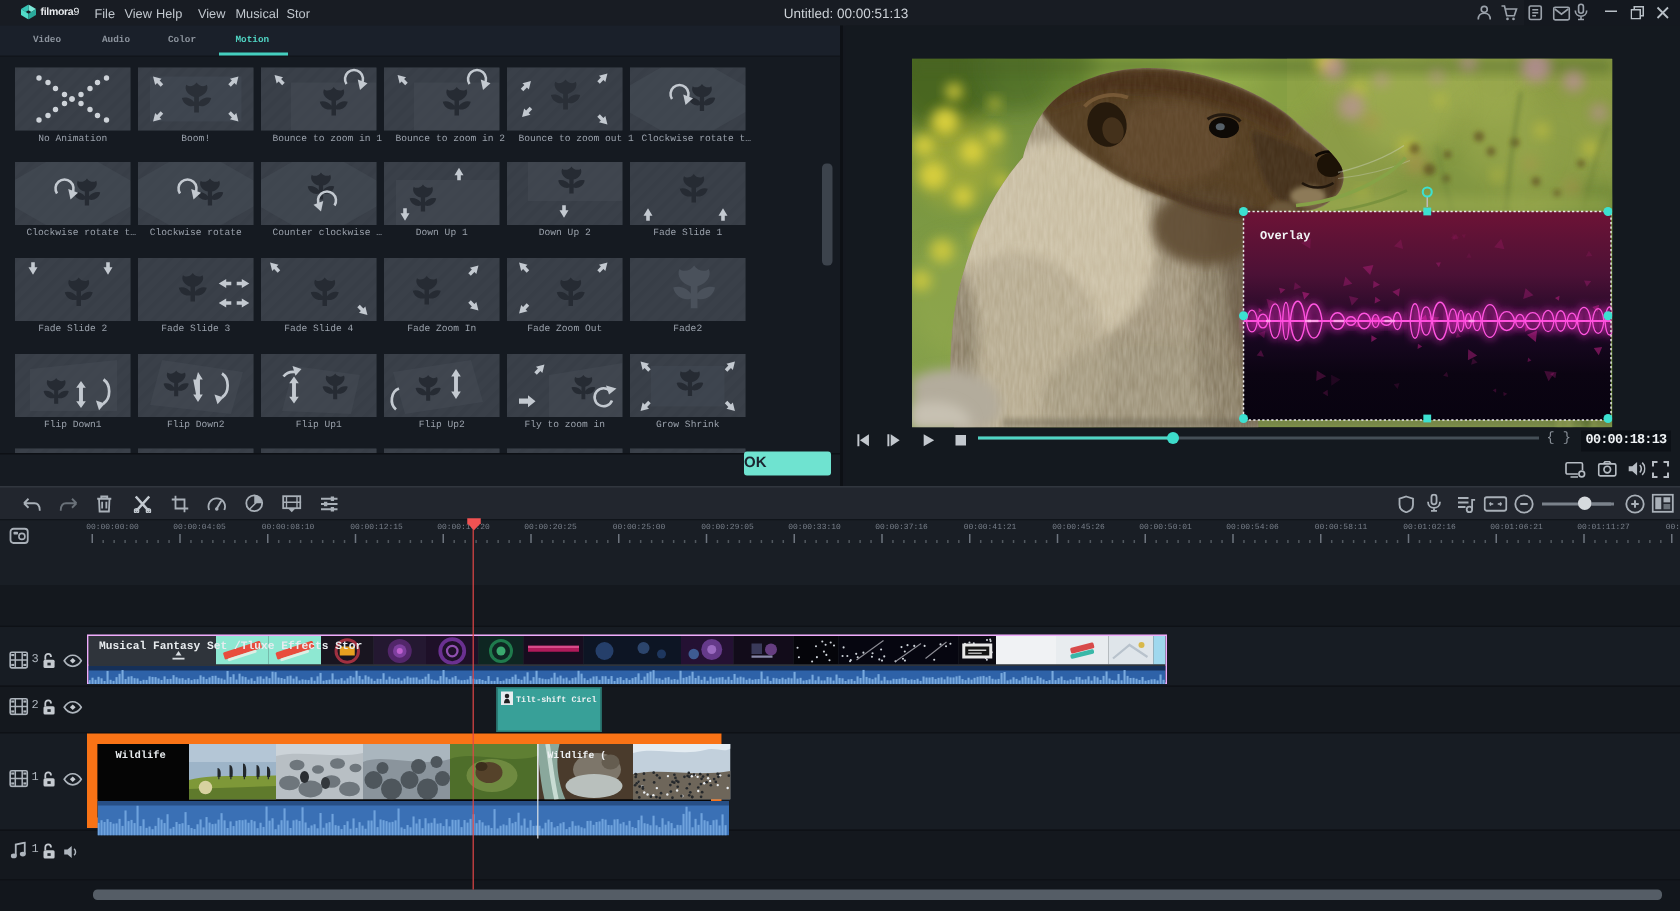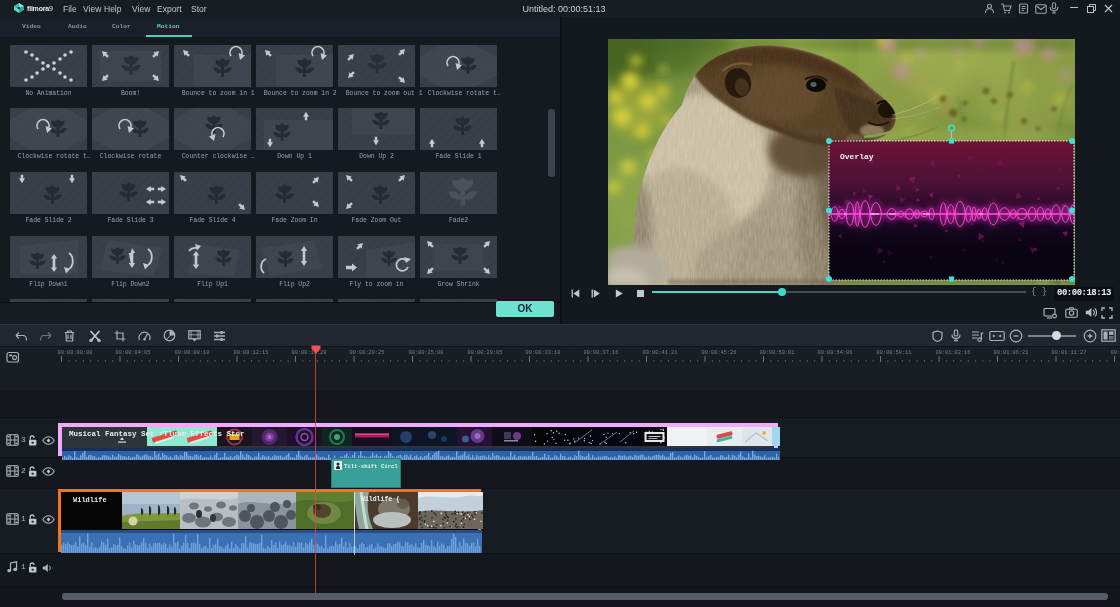--- a/index.html
+++ b/index.html
@@ -8,21 +8,21 @@
 #leftpanel{position:absolute;left:0;top:17px;width:562px;height:307px;background:#161b22;border-right:2px solid #0d1015}
 #tabbar{position:absolute;left:0;top:0;width:100%;height:21px;background:#1a202a;border-bottom:1px solid #11151b}
 .tab{position:absolute;top:6px;font-size:8px;transform:scale(.78);transform-origin:left top;letter-spacing:0;color:#8d949e;font-family:"Liberation Mono",monospace;font-weight:bold}
 .tab.active{color:#50d5c4}
 #tabline{position:absolute;left:146px;top:18px;width:46px;height:2px;background:#45cfbf}
 #grid{position:absolute;left:0;top:21px;width:560px;height:264px;background:#151a21;overflow:hidden}
 .cell{position:absolute;width:77px}
 .thumb{position:relative;width:77px;height:42px;background:#3a4049;overflow:hidden}
 .clabel{margin-top:2px;width:77px;text-align:center;font-size:8px;color:#9aa1ab;font-family:"Liberation Mono",monospace;white-space:nowrap;transform:scale(.8);transform-origin:center top}
 #okrow{position:absolute;left:0;top:285px;width:560px;height:22px;background:#161b22;border-top:1px solid #0d1015}
-#okbtn{position:absolute;right:6px;top:-2px;width:58px;height:16px;background:#6fe3d0;border-radius:2px;color:#1b2530;font-size:10px;font-weight:bold;text-align:center;line-height:16px}
+#okbtn{position:absolute;right:6px;top:-2px;width:58px;height:16px;background:#6fe3d0;border-radius:2px;color:#1b2530;font-size:10px;font-weight:bold;line-height:16px}
 #vscroll{position:absolute;left:548px;top:92px;width:7px;height:68px;background:#3c434c;border-radius:3px}
 #preview{position:absolute;left:564px;top:17px;width:556px;height:307px;background:#14191f}
 #video{position:absolute;left:44px;top:22px;width:467px;height:246px;overflow:hidden}
 #playbar{position:absolute;left:0px;top:268px;width:556px;height:16px}
 #iconrow2{position:absolute;left:0;top:288px;width:556px;height:18px}
 #tcode{position:absolute;right:6px;top:2px;width:60px;height:14px;background:#0c1016;border:none;color:#eef1f4;font-weight:bold;font-size:9px;text-align:center;line-height:13px;font-family:"Liberation Mono",monospace;letter-spacing:-.5px}
 #toolbar{position:absolute;left:0;top:324px;width:1120px;height:23px;background:#22262e;border-top:1px solid #31363e;border-bottom:1px solid #10141a}
 #timeline{position:absolute;left:0;top:347px;width:1120px;height:260px;background:#14181e}
 #ruler{position:absolute;left:0;top:0;width:1120px;height:21px;background:#191e25}
 .rlabel{position:absolute;top:2px;font-size:8px;transform:scale(.66);transform-origin:center top;color:#79808b;font-family:"Liberation Mono",monospace;white-space:nowrap}
@@ -43,21 +43,21 @@
       <path d="M6.5,0 L13,4 L9,6.5 L6.5,5 Z" fill="#7de8d8"></path>
       <path d="M6.5,0 L6.5,5 L4,6.5 L0,4 Z" fill="#35c4b5"></path>
       <path d="M0,4 L6.5,8 L6.5,13 L0,9 Z" fill="#52dcc9"></path>
       <path d="M13,4 L13,9 L6.5,13 L6.5,8 Z" fill="#2aa99b"></path>
     </svg>
     <div id="brand">filmora<span style="font-weight:normal">9</span></div>
     <div class="menu" style="left:63px">File</div>
     <div class="menu" style="left:83px">View</div>
     <div class="menu" style="left:104px">Help</div>
     <div class="menu" style="left:132px">View</div>
-    <div class="menu" style="left:157px">Export</div>
+    <div class="menu" style="left:157px">Musical</div>
     <div class="menu" style="left:191px">Stor</div>
     <div id="wintitle">Untitled: 00:00:51:13</div>
     <svg width="11" height="11" viewBox="0 0 11 11" style="position:absolute;left:984px;top:3px">
       <circle cx="5.5" cy="3.2" r="2" fill="none" stroke="#9aa1aa" stroke-width="1.1"></circle>
       <path d="M1.5,10 C1.5,7 3,5.8 5.5,5.8 C8,5.8 9.5,7 9.5,10" fill="none" stroke="#9aa1aa" stroke-width="1.1"></path>
     </svg>
     <svg width="12" height="11" viewBox="0 0 12 11" style="position:absolute;left:1000px;top:3px">
       <path d="M1,1 L3,1 L4.5,7.5 L9.5,7.5 L11,3 L3.6,3" fill="none" stroke="#9aa1aa" stroke-width="1.1"></path>
       <circle cx="5" cy="9.6" r="0.9" fill="#9aa1aa"></circle>
       <circle cx="9" cy="9.6" r="0.9" fill="#9aa1aa"></circle>
@@ -1302,21 +1302,21 @@
       <div style="position:absolute;left:21px;top:194px;font-size:8px;color:#aeb5bd;font-family:'Liberation Mono',monospace">1</div>
       <svg width="10" height="11" viewBox="0 0 10 11" style="position:absolute;left:27px;top:194px">
         <rect x="2" y="4.8" width="7.4" height="5.6" rx="1" fill="#c5cad0"></rect>
         <rect x="4.6" y="6.8" width="2.2" height="1.8" fill="#20262c"></rect>
         <path d="M3.2,4.8 L3.2,3 C3.2,1.7 4.1,0.9 5.1,0.9 C6.1,0.9 7,1.7 7,3" fill="none" stroke="#c5cad0" stroke-width="1.2"></path>
       </svg>
       <svg width="11" height="10" viewBox="0 0 11 10" style="position:absolute;left:42px;top:195px">
         <path d="M0.8,3.4 L3,3.4 L5.8,1 L5.8,9 L3,6.6 L0.8,6.6 Z" fill="#aeb5bd"></path>
         <path d="M7.4,2.8 A3,3 0 0 1 7.4,7.2" stroke="#aeb5bd" stroke-width="1" fill="none"></path>
       </svg>
-      <div style="position:absolute;left:58px;top:55px;width:720px;height:33px;border:4px solid #f0abfc;background:#2f343b">
+      <div style="position:absolute;left:58px;top:55px;width:720px;height:33px;border:1px solid #f0abfc;background:#2f343b">
         <div style="position:absolute;left:0;top:0"><svg width="718" height="19" viewBox="0 0 718 19">
             <rect x="0" y="0" width="85" height="19" fill="#2f343b"></rect>
             <rect x="85" y="0" width="35" height="19" fill="#8ee8d2"></rect>
             <rect x="89.5" y="7" width="26" height="5" rx="1" transform="rotate(-18 102.5 9)" fill="#e84c3d"></rect>
             <rect x="92.5" y="12" width="20" height="2" rx="1" transform="rotate(-18 102.5 13)" fill="#f0f0e8" opacity=".8"></rect>
             <rect x="120" y="0" width="35" height="19" fill="#8ee8d2"></rect>
             <rect x="124.5" y="7" width="26" height="5" rx="1" transform="rotate(-18 137.5 9)" fill="#e84c3d"></rect>
             <rect x="127.5" y="12" width="20" height="2" rx="1" transform="rotate(-18 137.5 13)" fill="#f0f0e8" opacity=".8"></rect>
             <rect x="155" y="0" width="35" height="19" fill="#191520"></rect>
             <circle cx="172.5" cy="10" r="7.5" fill="none" stroke="#a03040" stroke-width="2"></circle>
@@ -1783,21 +1783,21 @@
       <div style="position:absolute;left:331px;top:90px;width:70px;height:30px;background:#38a098;border:1px solid #2a7a74">
         <div style="position:absolute;left:2px;top:2px;width:8px;height:9px;background:#e8ecef"></div>
         <svg width="6" height="7" viewBox="0 0 6 7" style="position:absolute;left:3px;top:3px">
           <circle cx="3" cy="2" r="1.5" fill="#222"></circle>
           <path d="M1,7 C1,4.5 2,3.8 3,3.8 C4,3.8 5,4.5 5,7 Z" fill="#222"></path>
         </svg>
         <svg width="58" height="10" viewBox="0 0 58 10" style="position:absolute;left:12px;top:2px">
           <text x="0" y="7" font-family="Liberation Mono, monospace" font-size="5.6" font-weight="bold" fill="#eef2f4">Tilt-shift Circl</text>
         </svg>
       </div>
-      <div style="position:absolute;left:58px;top:121px;width:423px;height:63px;border:3px solid #f97316;background:#060606">
+      <div style="position:absolute;left:58px;top:121px;width:423px;height:63px;border:7px solid #f97316;background:#060606">
         <div style="position:absolute;left:0;top:0"><svg width="422" height="37" viewBox="0 0 422 37">
             <rect x="0" y="0" width="61" height="37" fill="#050505"></rect>
             <rect x="61" y="0" width="58" height="37" fill="#9db4c8"></rect>
             <rect x="61" y="0" width="58" height="12" fill="#b4c6d6"></rect>
             <path d="M61,24 C75,20 95,22 119,21 L119,37 L61,37 Z" fill="#7e9838"></path>
             <path d="M61,30 L119,28 L119,37 L61,37 Z" fill="#5f7a2c"></path>
             <circle cx="72" cy="29" r="4.5" fill="#d8d2a0"></circle>
             <path d="M88,14 C90,14 90.5,17 90,22 L88,22 Z" fill="#23282c"></path>
             <rect x="88.5" y="21" width="0.8" height="2.5" fill="#23282c"></rect>
             <path d="M97,13 C99,13 99.5,16 99,22 L97,22 Z" fill="#23282c"></path>

